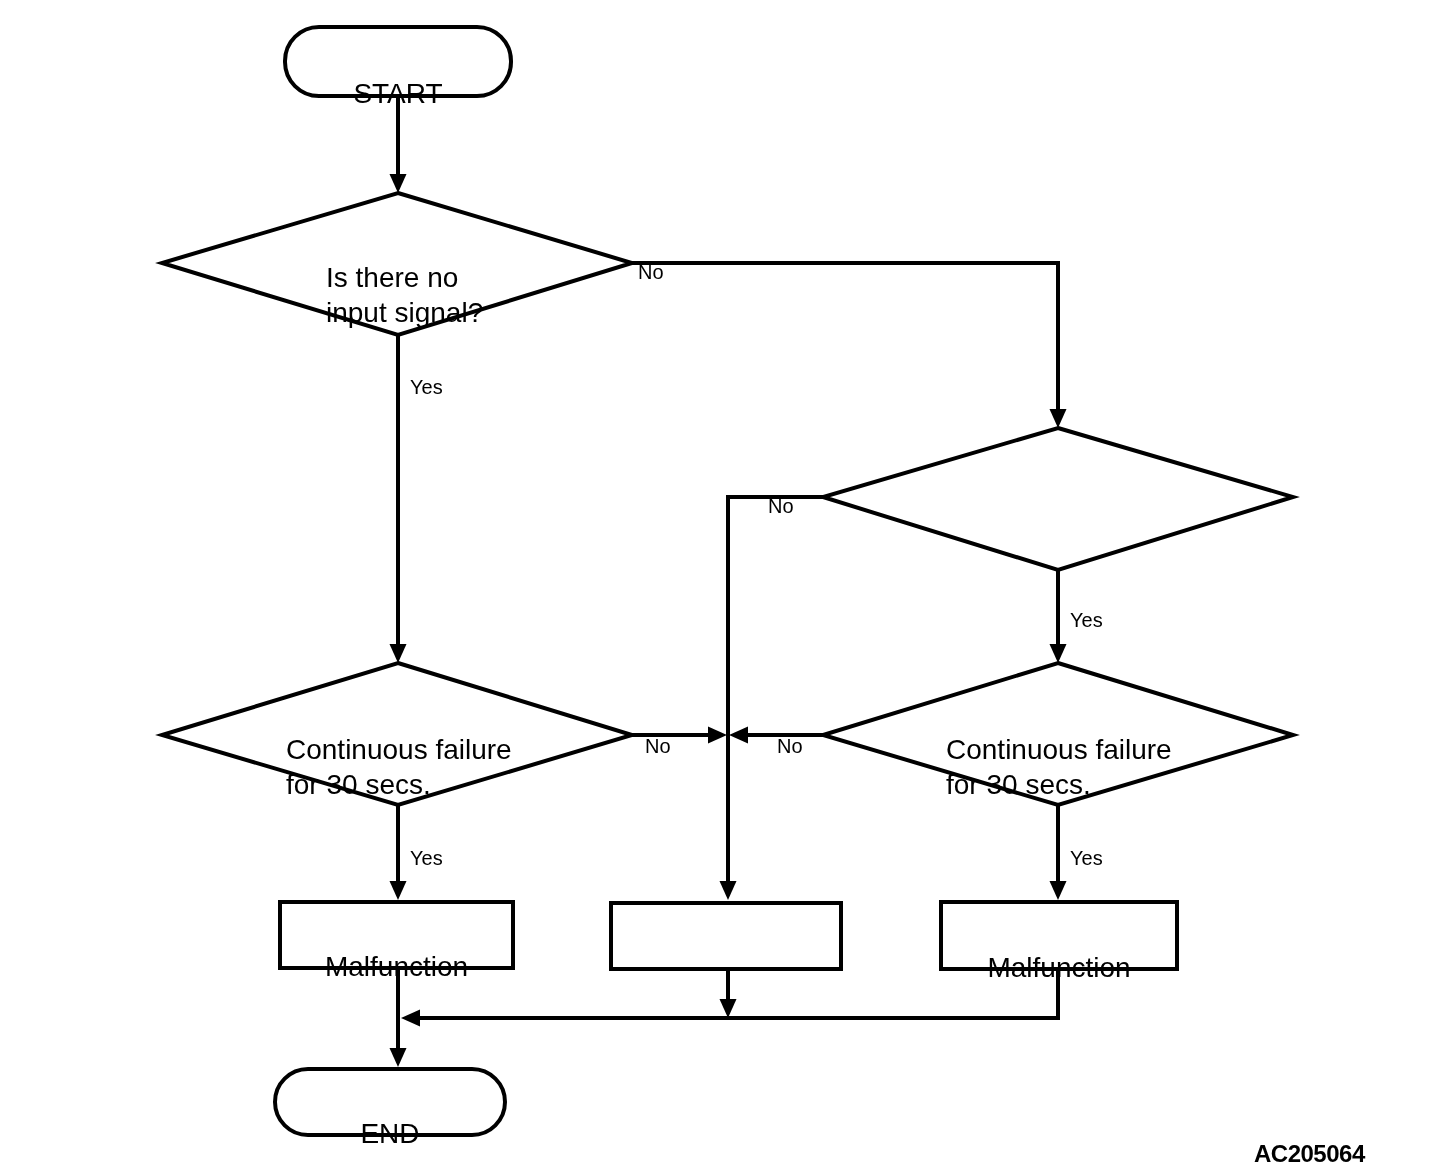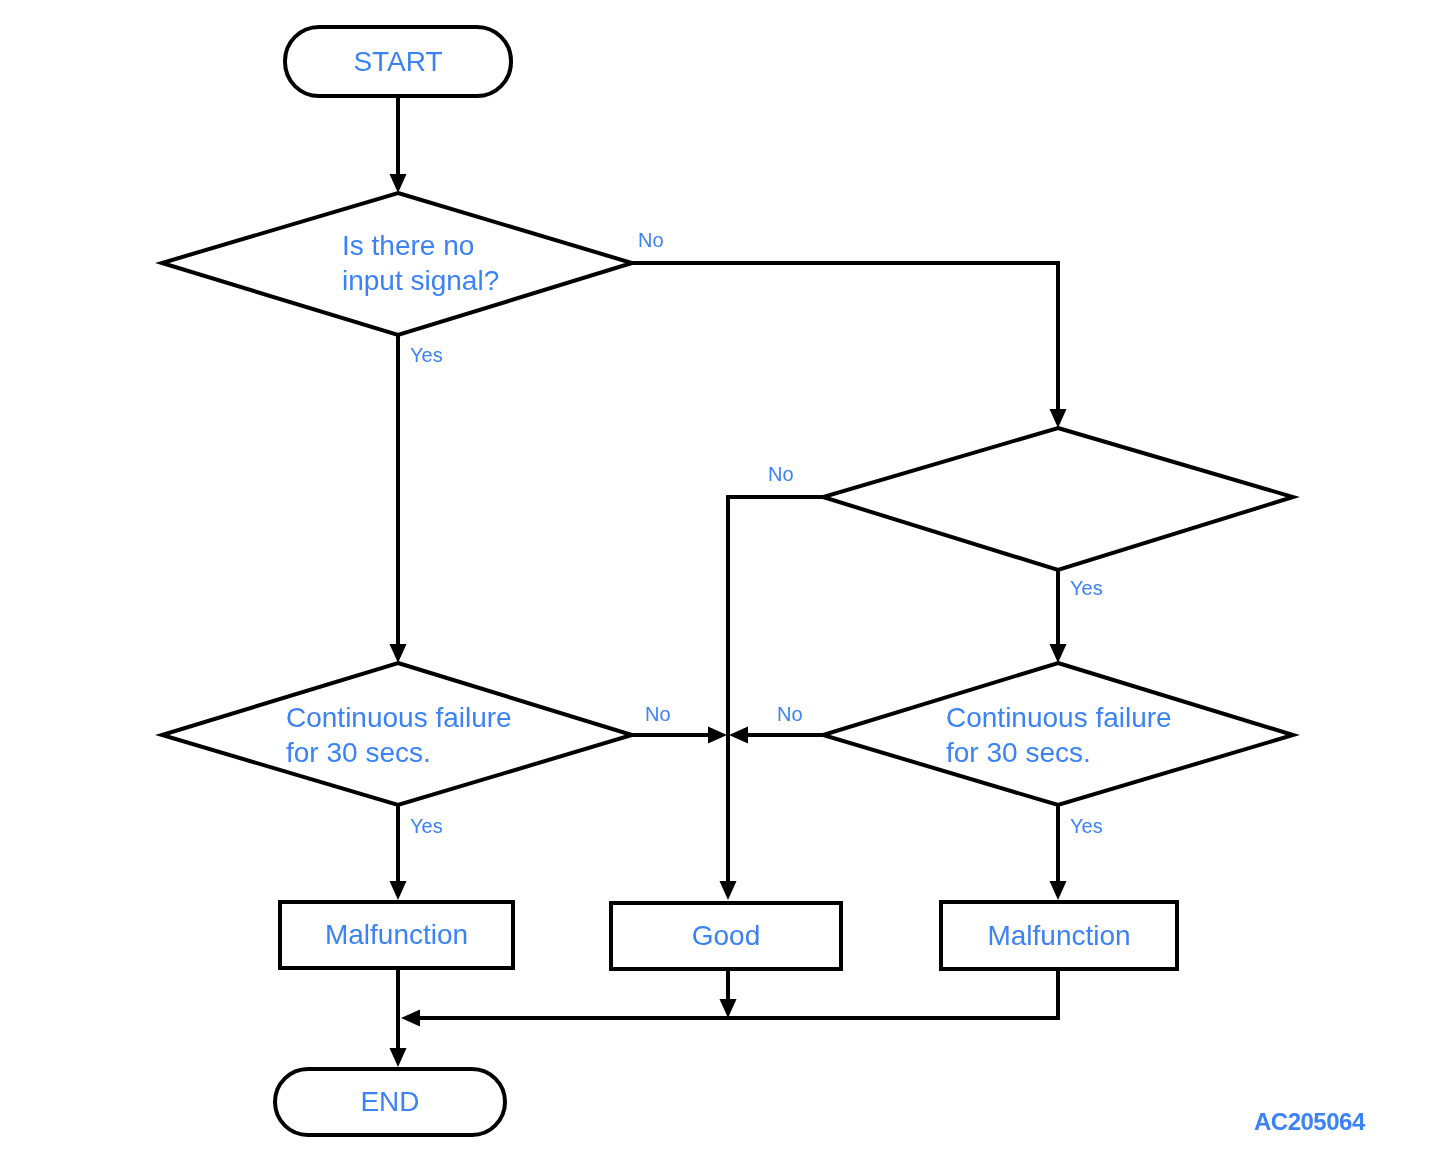--- a/index.html
+++ b/index.html
@@ -5,21 +5,21 @@
   html,body{margin:0;padding:0;background:#ffffff;}
   .canvas{
     position:relative;
     width:1456px;height:1164px;
     background:#ffffff;
     font-family:"Liberation Sans", sans-serif;
     color:#000000;
     overflow:hidden;
   }
   .canvas svg{position:absolute;left:0;top:0;}
-  .txt{position:absolute;color:#3b82f6;}
+  .txt{position:absolute;color:#000000;margin-top:32px;}
   .node-label{
     display:flex;align-items:center;justify-content:center;
     text-align:center;font-size:28px;line-height:32px;
   }
   .diamond-label{
     white-space:pre-line;text-align:left;
     font-size:28px;line-height:35px;
   }
   .edge-label{font-size:20px;line-height:28px;}
   .fig-code{font-size:24px;font-weight:bold;letter-spacing:-0.5px;}
@@ -69,33 +69,32 @@
       <polygon points="727,735 708,726.5 708,743.5"></polygon>
       <polygon points="729,735 748,726.5 748,743.5"></polygon>
       <polygon points="728,1018 719.5,999 736.5,999"></polygon>
       <polygon points="401,1018 420,1009.5 420,1026.5"></polygon>
       <polygon points="398,1067 389.5,1048 406.5,1048"></polygon>
     </g>
   </svg>
 
   <div class="txt node-label" style="left:283px;top:25px;width:230px;height:73px">START</div>
 
-  <div class="txt diamond-label" style="left:342px;top:228px">Is there no
+  <div class="txt diamond-label" style="left:326px;top:228px">Is there no
 input signal?</div>
 
 
   <div class="txt diamond-label" style="left:286px;top:700px">Continuous failure
 for 30 secs.</div>
 
   <div class="txt diamond-label" style="left:946px;top:700px">Continuous failure
 for 30 secs.</div>
 
   <div class="txt node-label" style="left:278px;top:900px;width:237px;height:70px">Malfunction</div>
 
-  <div class="txt node-label" style="left:609px;top:901px;width:234px;height:70px">Good</div>
 
   <div class="txt node-label" style="left:939px;top:900px;width:240px;height:71px">Malfunction</div>
 
   <div class="txt node-label" style="left:273px;top:1067px;width:234px;height:70px">END</div>
 
   <div class="txt edge-label" style="left:638px;top:226px">No</div>
   <div class="txt edge-label" style="left:410px;top:341px">Yes</div>
 
   <div class="txt edge-label" style="left:768px;top:460px">No</div>
   <div class="txt edge-label" style="left:1070px;top:574px">Yes</div>

